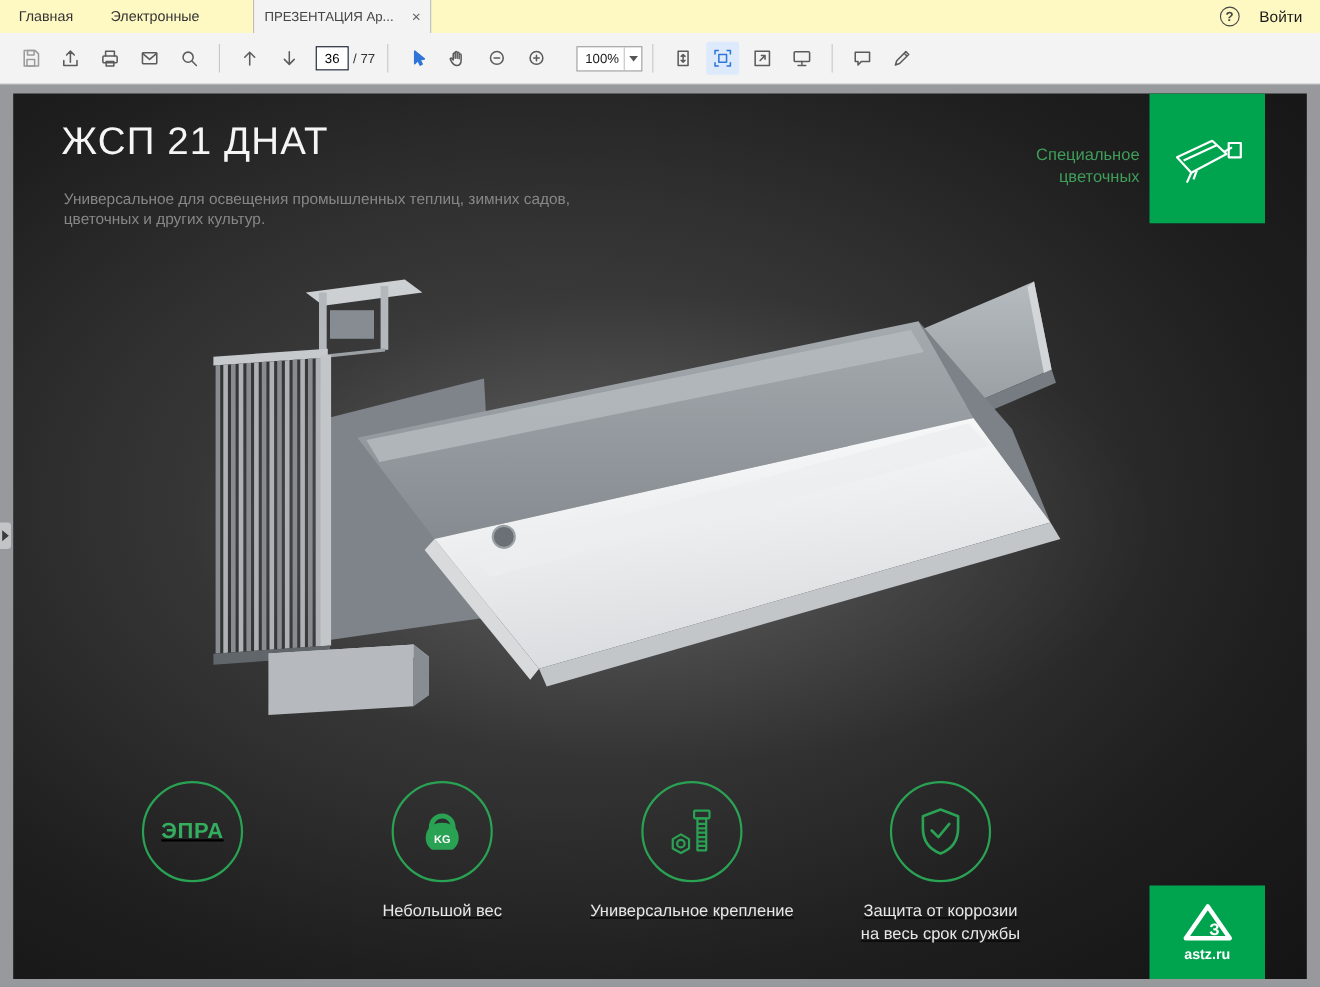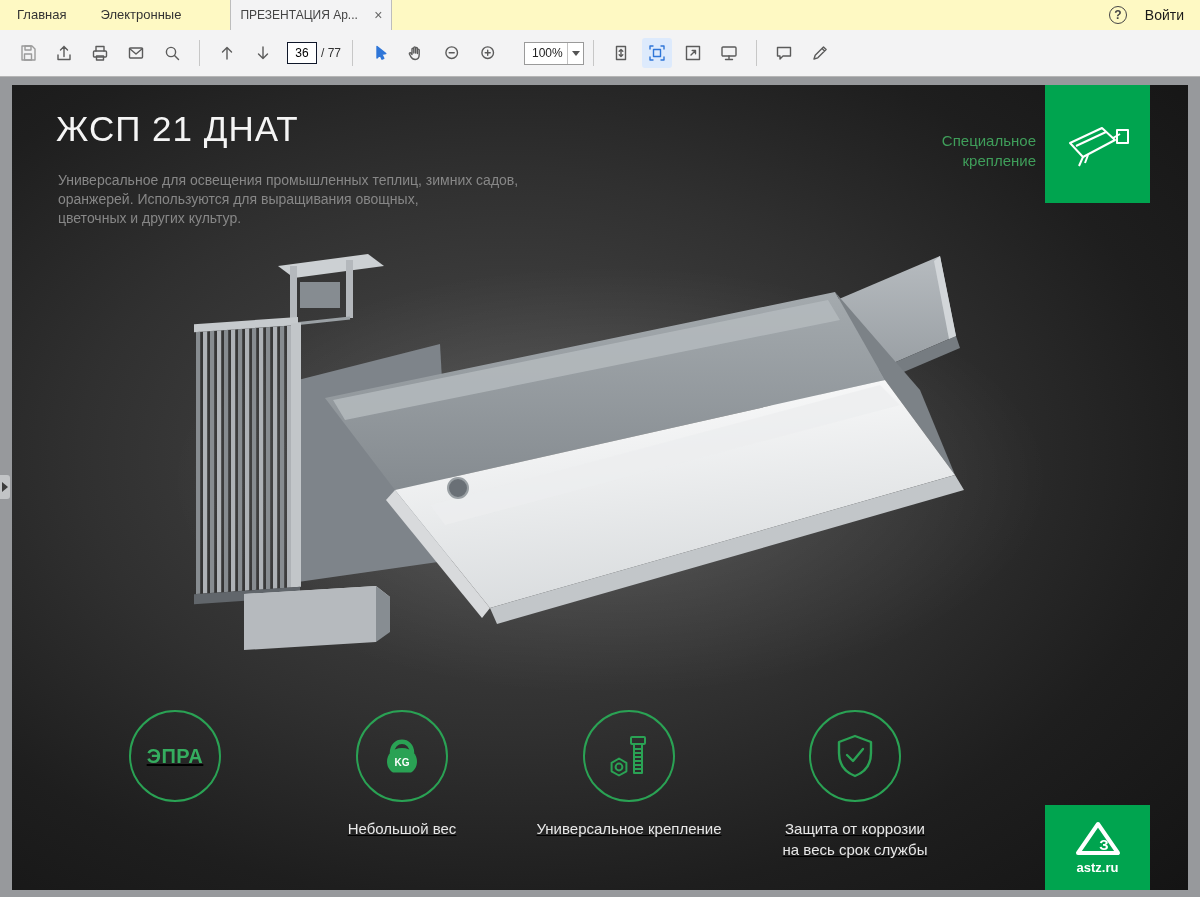--- a/index.html
+++ b/index.html
@@ -227,27 +227,26 @@
 </div>
 
 <div id="viewer">
 
   <div id="pdf-page">
 
     <div class="slide-title">ЖСП 21 ДНАТ</div>
 
     <div class="slide-subtitle">
       <div>Универсальное для освещения промышленных теплиц, зимних садов,</div>
-      <div>оранжерей. Используются для выращивания овощных,</div>
       <div>цветочных и других культур.</div>
     </div>
 
     <div class="category">
       <div>Специальное</div>
-      <div>крепление</div>
+      <div>цветочных</div>
     </div>
 
     <div class="green-square-top">
       <svg width="72" height="62" viewBox="0 0 72 62">
         <g fill="none" stroke="#ffffff" stroke-width="2" stroke-linejoin="round">
           <polygon points="8,30 40,15 53,27 21,44"></polygon>
           <path d="M14 33 L44 19"></path>
           <path d="M51 25 L58 21"></path>
           <rect x="55" y="17" width="11" height="13"></rect>
           <path d="M21 44 L17 53 M26 42 L23 50"></path>

